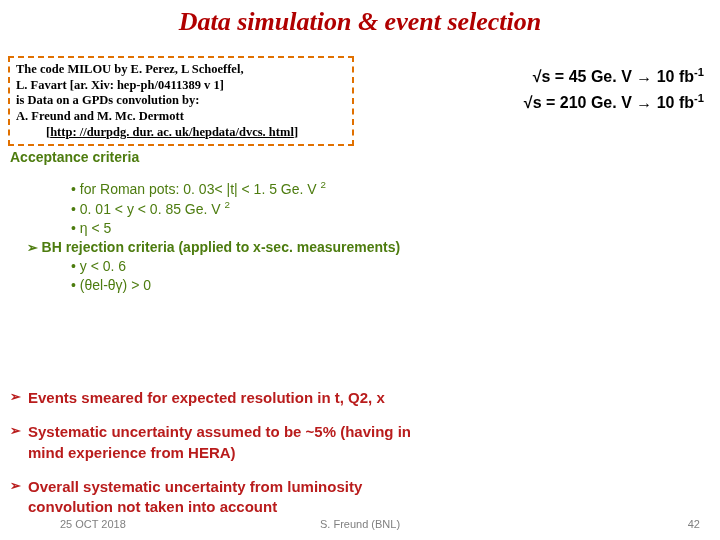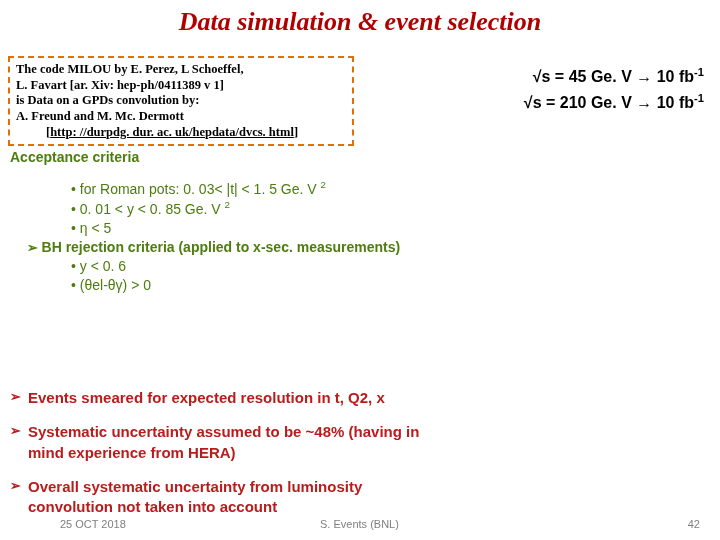--- a/index.html
+++ b/index.html
@@ -142,19 +142,19 @@
     <li class="b1"><span>0. 01 &lt; y &lt; 0. 85 Ge. V</span> <sup>2</sup></li>
     <li class="b1">η &lt; 5</li>
     <li class="tri heading">BH rejection criteria (applied to x-sec. measurements)</li>
     <li class="b1">y &lt; 0. 6</li>
     <li class="b1">(θel-θγ) &gt; 0</li>
   </ul>
 </div>
 
 <div class="bottom-bullets">
   <div class="item">Events smeared for expected resolution in t, Q2, x</div>
-  <div class="item">Systematic uncertainty assumed to be ~48% (having in mind experience from HERA)</div>
+  <div class="item">Systematic uncertainty assumed to be ~5% (having in mind experience from HERA)</div>
   <div class="item">Overall systematic uncertainty from luminosity convolution not taken into account</div>
 </div>
 
 <div class="footer-date">25 OCT 2018</div>
-<div class="footer-author">S. Events (BNL)</div>
+<div class="footer-author">S. Freund (BNL)</div>
 <div class="footer-num">42</div>
 
 </body></html>

